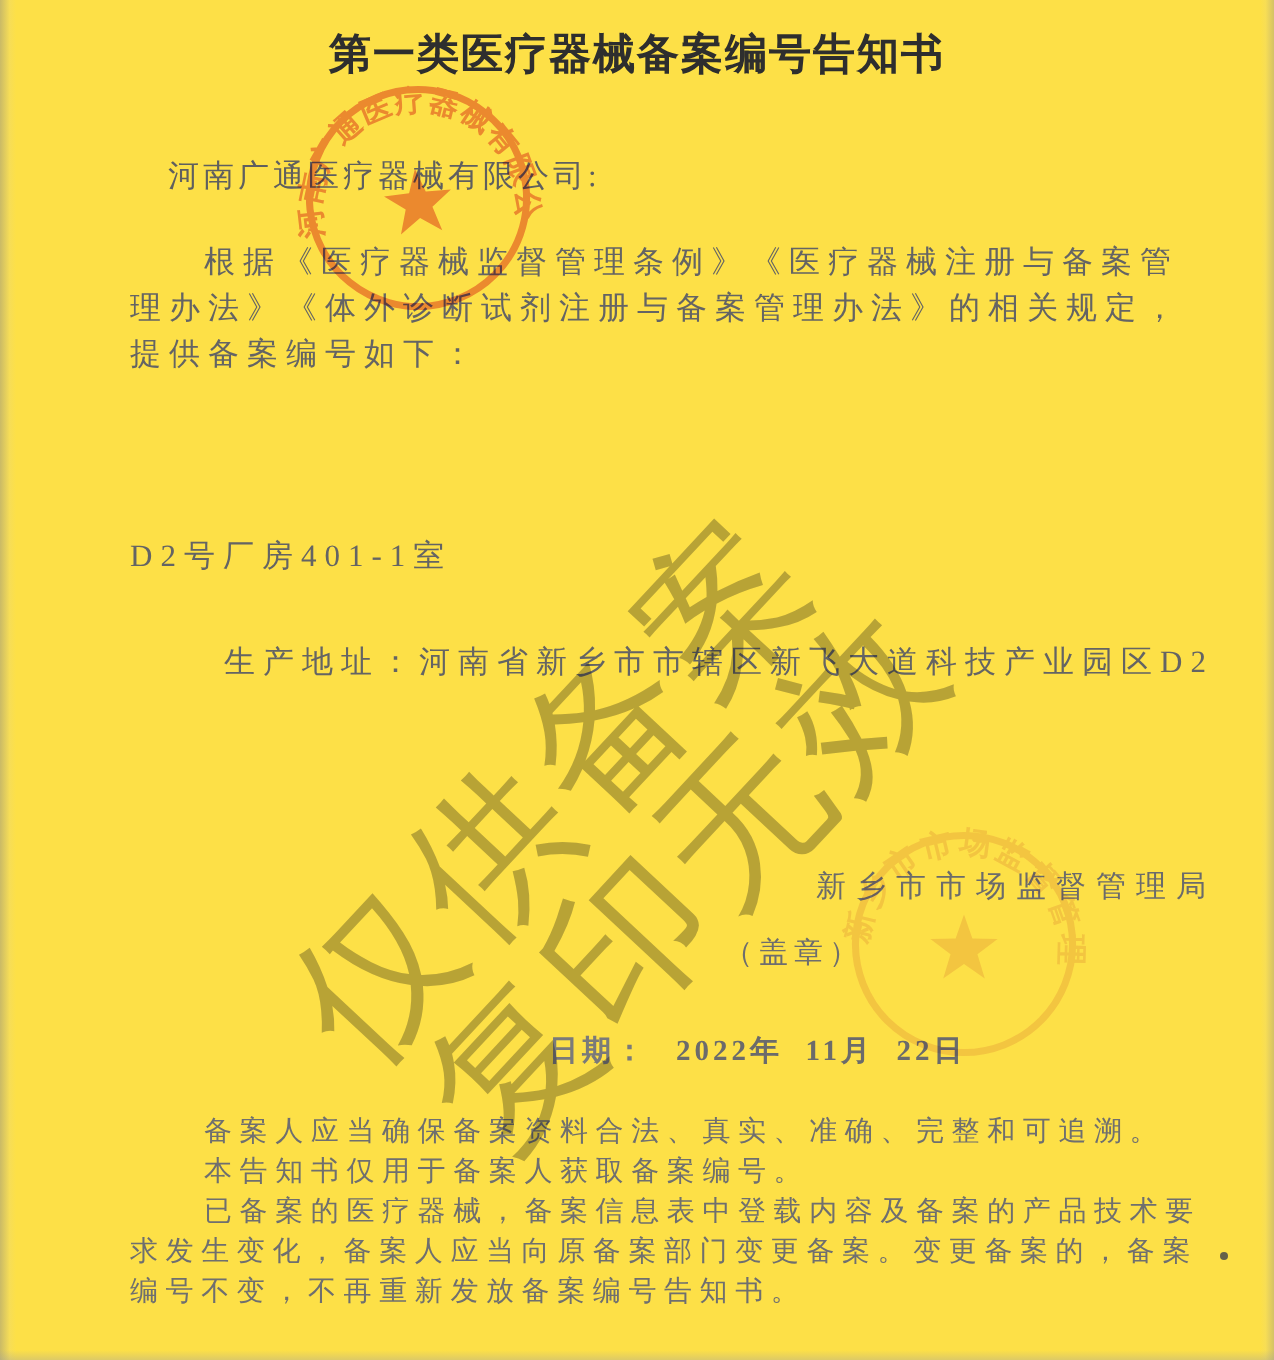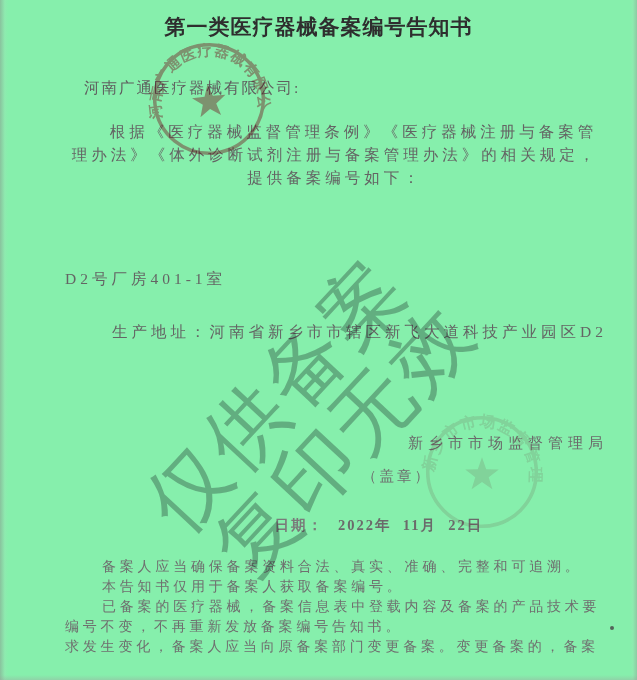--- a/index.html
+++ b/index.html
@@ -3,37 +3,37 @@
 <meta charset="utf-8">
 <style>
   html,body{margin:0;padding:0;}
   body{
     width:637px;height:680px;overflow:hidden;
     background:#ffffff;
     font-family:"Liberation Serif","DejaVu Serif",serif;
     position:relative;
   }
   .page{
-    position:absolute;inset:0;background:#86efac;
+    position:absolute;inset:0;background:#fde047;
   }
   
   .edge-left{position:absolute;left:0;top:0;width:8px;height:680px;
     background:linear-gradient(to right,rgba(140,140,140,.45),rgba(200,200,200,.12) 60%,transparent);}
   .edge-right{position:absolute;right:0;top:0;width:7px;height:680px;
     background:linear-gradient(to left,rgba(150,150,150,.4),rgba(200,200,200,.1) 60%,transparent);}
   .edge-bottom{position:absolute;left:0;bottom:0;width:637px;height:5px;
     background:linear-gradient(to top,rgba(160,160,160,.35),transparent);}
 
   .title{
     position:absolute;left:0;top:13px;width:637px;text-align:center;
     font-size:21px;font-weight:600;letter-spacing:1px;color:#2e2e2e;
   }
   .bodytext{color:#646464;font-size:15.5px;letter-spacing:4px;line-height:23px;}
   .recipient{position:absolute;left:84px;top:78px;font-size:15.5px;letter-spacing:2px;color:#5f5f5f;}
-  .intro{position:absolute;left:65px;top:120px;width:540px;text-align:center;}
+  .intro{position:absolute;left:65px;top:120px;width:540px;}
   .ind{padding-left:37px;}
   .field1{position:absolute;left:65px;top:201px;}
   .field2{position:absolute;left:65px;top:236px;}
   .residence{position:absolute;left:65px;top:268px;line-height:22px;}
   .prodaddr{position:absolute;left:75px;top:321px;line-height:22px;}
 
   .agency{position:absolute;left:408px;top:434px;font-size:15px;letter-spacing:5px;color:#6b6b6b;}
   .sealnote{position:absolute;left:348px;top:467px;font-size:14.5px;letter-spacing:3px;color:#6e6e6e;margin-left:14px;}
   .dateline{position:absolute;left:252px;top:499px;font-size:14.5px;color:#6b6b6b;letter-spacing:2px;white-space:pre;font-weight:bold;}
   .dateline .lbl{margin-right:14px;color:#7a7a7a;}
@@ -93,22 +93,22 @@
   <div class="agency">新乡市市场监督管理局</div>
   <div class="sealnote">（盖章）</div>
   <div class="dateline">
     <span class="lbl">日期：</span><span>2022年  11月  22日</span>
   </div>
 
   <div class="notes">
     <div class="ind">备案人应当确保备案资料合法、真实、准确、完整和可追溯。</div>
     <div class="ind">本告知书仅用于备案人获取备案编号。</div>
     <div class="ind">已备案的医疗器械，备案信息表中登载内容及备案的产品技术要</div>
+    <div>求发生变化，备案人应当向原备案部门变更备案。变更备案的，备案</div>
     <div>编号不变，不再重新发放备案编号告知书。</div>
-    <div>求发生变化，备案人应当向原备案部门变更备案。变更备案的，备案</div>
   </div>
 
   <div class="wm wm1">仅供备案</div>
   <div class="wm wm2">复印无效</div>
 
   <svg class="seal seal-company" viewBox="0 0 200 200">
     <circle cx="100" cy="100" r="92" fill="none" stroke="#e8808c" stroke-width="6"></circle>
     <path id="arcCompany" d="M 18 128 A 84 84 0 1 1 182 128" fill="none"></path>
     <text font-size="25" letter-spacing="2" fill="#e8808c" font-weight="600">
       <textPath href="#arcCompany" startOffset="4">河南广通医疗器械有限公司</textPath>

